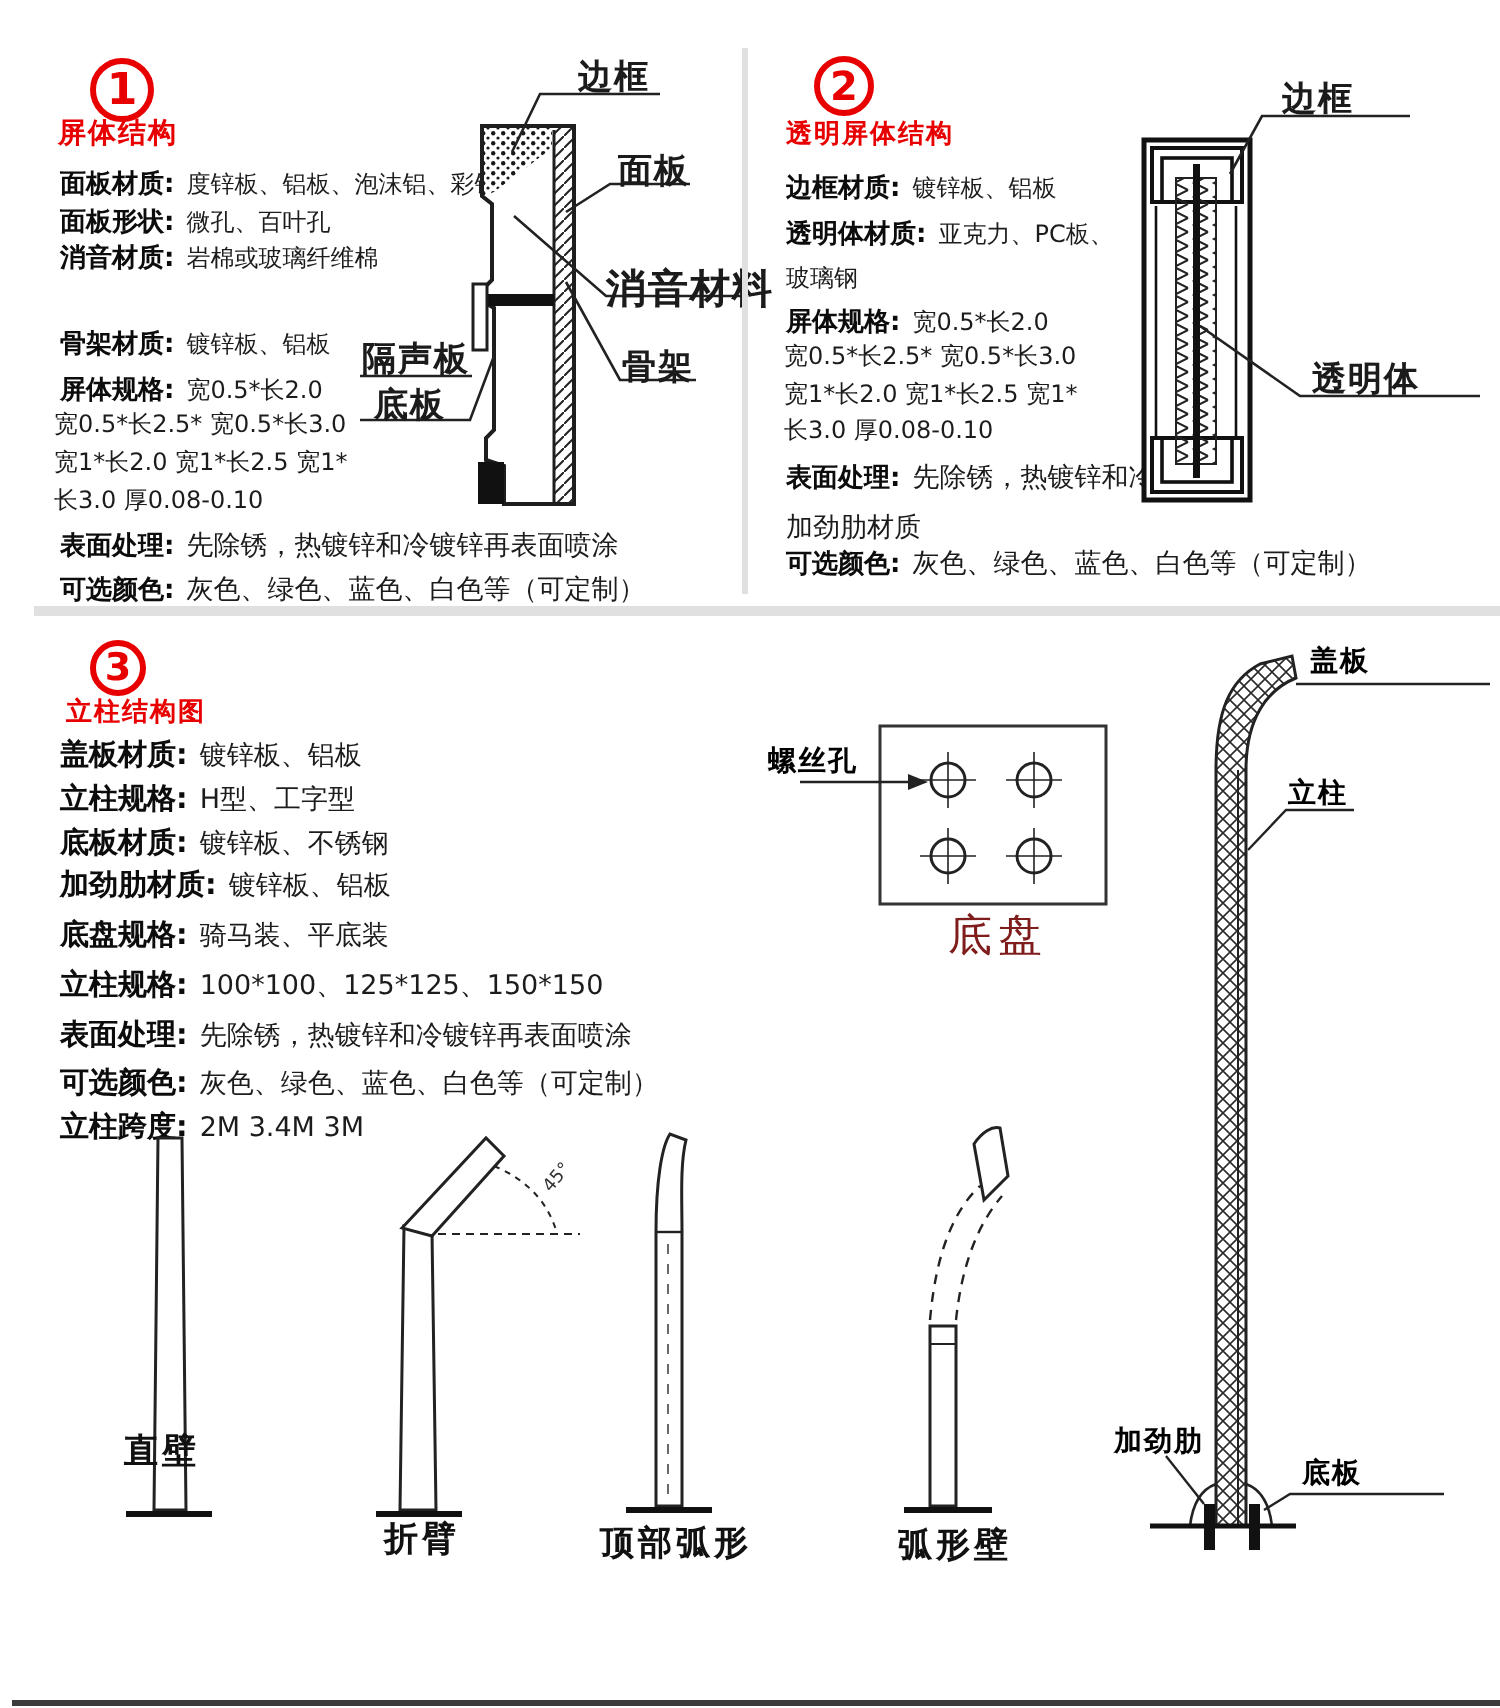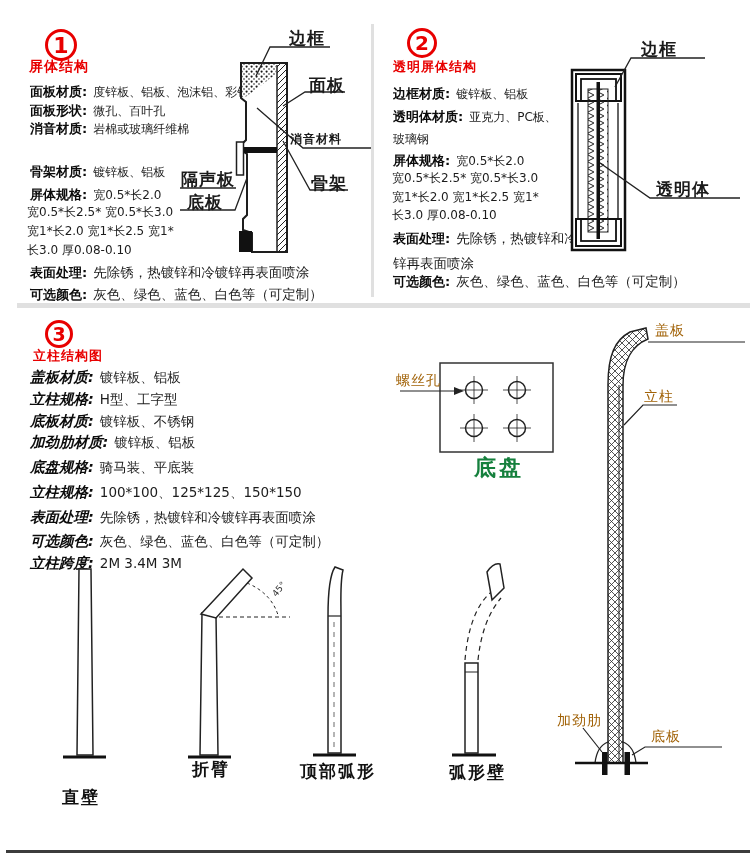--- a/index.html
+++ b/index.html
@@ -7,27 +7,27 @@
   .canvas{position:relative;width:750px;height:854px;background:#fff;overflow:hidden;}
   .abs{position:absolute;}
   .badge{border:3px solid #e80000;border-radius:50%;color:#e80000;font-weight:bold;
          display:flex;align-items:center;justify-content:center;background:#fff;box-sizing:border-box;}
   .sec-title{color:#e80000;font-weight:bold;letter-spacing:1px;white-space:nowrap;}
   .row{white-space:nowrap;}
   .lb{font-weight:bold;color:#0c0c0c;margin-right:6px;}
   .r13 .lb{font-size:13px;}
   .r13 .vl{font-size:12px;color:#1c1c1c;}
   .r13 .vlg{font-size:13.5px;color:#1c1c1c;}
-  .r14 .lb{font-size:14.5px;font-style:italic;}
+  .r14 .lb{font-size:14.5px;}
   .r14 .vl{font-size:13.5px;color:#1c1c1c;}
   .sz{font-size:12px;color:#1c1c1c;white-space:nowrap;}
   .dl{font-size:17px;font-weight:600;color:#1b1b1b;letter-spacing:1px;white-space:nowrap;}
-  .dl-sm{font-size:14px;font-weight:400;color:#a16207;letter-spacing:1px;white-space:nowrap;}
+  .dl-sm{font-size:14px;font-weight:700;color:#000000;letter-spacing:1px;white-space:nowrap;}
   .pole-label{font-size:17px;font-weight:bold;color:#111;letter-spacing:2px;white-space:nowrap;}
-  .caption-big{font-size:22px;font-weight:bold;color:#15803d;letter-spacing:3px;white-space:nowrap;}
+  .caption-big{font-size:22px;font-weight:normal;color:#7f1d1d;letter-spacing:3px;white-space:nowrap;}
   .divider{background:#e0e0e0;}
   .angle-note{font-size:9px;color:#333;transform:rotate(-50deg);transform-origin:left top;}
   svg{display:block;}
 </style>
 </head>
 <body>
 
 <div class="canvas">
 
   <div class="abs badge" style="left:45px;top:29px;width:32px;height:32px;font-size:22px;">1</div>
@@ -79,21 +79,21 @@
       <path d="M150,27 L90,27 L76,56"></path>
       <path d="M165,72 L125,72 L103,86"></path>
       <path d="M192,128 L123,128 L77,88"></path>
       <path d="M168,170 L130,170 L103,121"></path>
       <path d="M0,168 L56,168"></path>
       <path d="M0,190 L55,190 L67,158"></path>
     </g>
   </svg>
   <div class="abs dl" style="left:289px;top:27px">边框</div>
   <div class="abs dl" style="left:309px;top:74px">面板</div>
-  <div class="abs dl" style="left:290px;top:131px;font-size:12px">消音材料</div>
+  <div class="abs dl" style="left:303px;top:131px;font-size:20px">消音材料</div>
   <div class="abs dl" style="left:311px;top:172px">骨架</div>
   <div class="abs dl" style="left:181px;top:168px">隔声板</div>
   <div class="abs dl" style="left:187px;top:191px">底板</div>
 
   <div class="abs divider" style="left:371px;top:24px;width:3px;height:273px"></div>
   <div class="abs divider" style="left:17px;top:303px;width:733px;height:5px"></div>
 
   <div class="abs badge" style="left:407px;top:28px;width:30px;height:30px;font-size:20px;">2</div>
   <div class="abs sec-title" style="left:393px;top:58px;font-size:13px;">透明屏体结构</div>
 
@@ -109,21 +109,21 @@
   <div class="abs row r13" style="left:393px;top:150px">
     <span class="lb">屏体规格:</span><span class="vl">宽0.5*长2.0</span>
   </div>
   <div class="abs sz" style="left:392px;top:170px">宽0.5*长2.5* 宽0.5*长3.0</div>
   <div class="abs sz" style="left:392px;top:189px">宽1*长2.0 宽1*长2.5 宽1*</div>
   <div class="abs sz" style="left:392px;top:207px">长3.0 厚0.08-0.10</div>
   <div class="abs row r13" style="left:393px;top:228px">
     <span class="lb">表面处理:</span><span class="vlg">先除锈，热镀锌和冷镀</span>
   </div>
   <div class="abs row r13" style="left:393px;top:253px">
-    <span class="vlg">锌再表面喷涂</span>
+    <span class="vlg">加劲肋材质</span>
   </div>
   <div class="abs row r13" style="left:393px;top:271px">
     <span class="lb">可选颜色:</span><span class="vlg">灰色、绿色、蓝色、白色等（可定制）</span>
   </div>
 
   <svg class="abs" style="left:545px;top:25px" width="205" height="270" viewBox="0 0 205 270">
     <defs>
       <pattern id="chevB" width="10" height="7" patternUnits="userSpaceOnUse">
         <path d="M9,0 L2,3.5 L9,7" stroke="#222" stroke-width="1" fill="none"></path>
       </pattern>
@@ -186,21 +186,21 @@
       <g stroke-width="0.8">
         <path d="M75,30 H103 M89,16 V44"></path>
         <path d="M118,30 H146 M132,16 V44"></path>
         <path d="M75,68 H103 M89,54 V82"></path>
         <path d="M118,68 H146 M132,54 V82"></path>
       </g>
     </g>
     <line x1="15" y1="31" x2="70" y2="31" stroke="#222" stroke-width="1.2"></line>
     <polygon points="79,31 69,27 69,35" fill="#222"></polygon>
   </svg>
-  <div class="abs dl-sm" style="left:396px;top:372px">螺丝孔</div>
+  <div class="abs dl-sm" style="left:384px;top:372px">螺丝孔</div>
   <div class="abs caption-big" style="left:474px;top:453px">底盘</div>
 
   <svg class="abs" style="left:545px;top:315px" width="205" height="475" viewBox="0 0 205 475">
     <defs>
       <pattern id="xhC" width="7" height="7" patternUnits="userSpaceOnUse">
         <path d="M0,0 L7,7 M7,0 L0,7" stroke="#2a2a2a" stroke-width="0.8"></path>
       </pattern>
     </defs>
     <path d="M63,448 L63,70 C63,40 70,25 85,17 L101,13 L103,24 C88,30 78,45 78,70 L78,448 Z" fill="url(#xhC)" stroke="#222" stroke-width="1.5"></path>
     <line x1="74" y1="70" x2="74" y2="448" stroke="#222" stroke-width="1"></line>
@@ -238,19 +238,19 @@
     <line x1="273" y1="195" x2="316" y2="195" stroke="#111" stroke-width="3"></line>
 
     <polygon points="425,103 438,103 438,193 425,193" fill="#fff" stroke="#222" stroke-width="1.5"></polygon>
     <line x1="425" y1="112" x2="438" y2="112" stroke="#222" stroke-width="1"></line>
     <path d="M425,100 C428,66 437,45 450,33" stroke="#222" stroke-width="1.2" stroke-dasharray="5,4" fill="none"></path>
     <path d="M438,100 C441,72 449,52 461,38" stroke="#222" stroke-width="1.2" stroke-dasharray="5,4" fill="none"></path>
     <path d="M447,12 C451,6 456,3 460,4 L464,28 C460,32 456,36 452,40 Z" fill="#fff" stroke="#222" stroke-width="1.5"></path>
     <line x1="412" y1="195" x2="456" y2="195" stroke="#111" stroke-width="3"></line>
   </svg>
   <div class="abs angle-note" style="left:270px;top:592px">45°</div>
-  <div class="abs pole-label" style="left:62px;top:786px">直壁</div>
+  <div class="abs pole-label" style="left:62px;top:714px">直壁</div>
   <div class="abs pole-label" style="left:192px;top:758px">折臂</div>
   <div class="abs pole-label" style="left:300px;top:760px">顶部弧形</div>
   <div class="abs pole-label" style="left:449px;top:761px">弧形壁</div>
 
   <div class="abs" style="left:6px;top:850px;width:744px;height:2.5px;background:#3c3c3c"></div>
 </div>
 
 </body></html>

